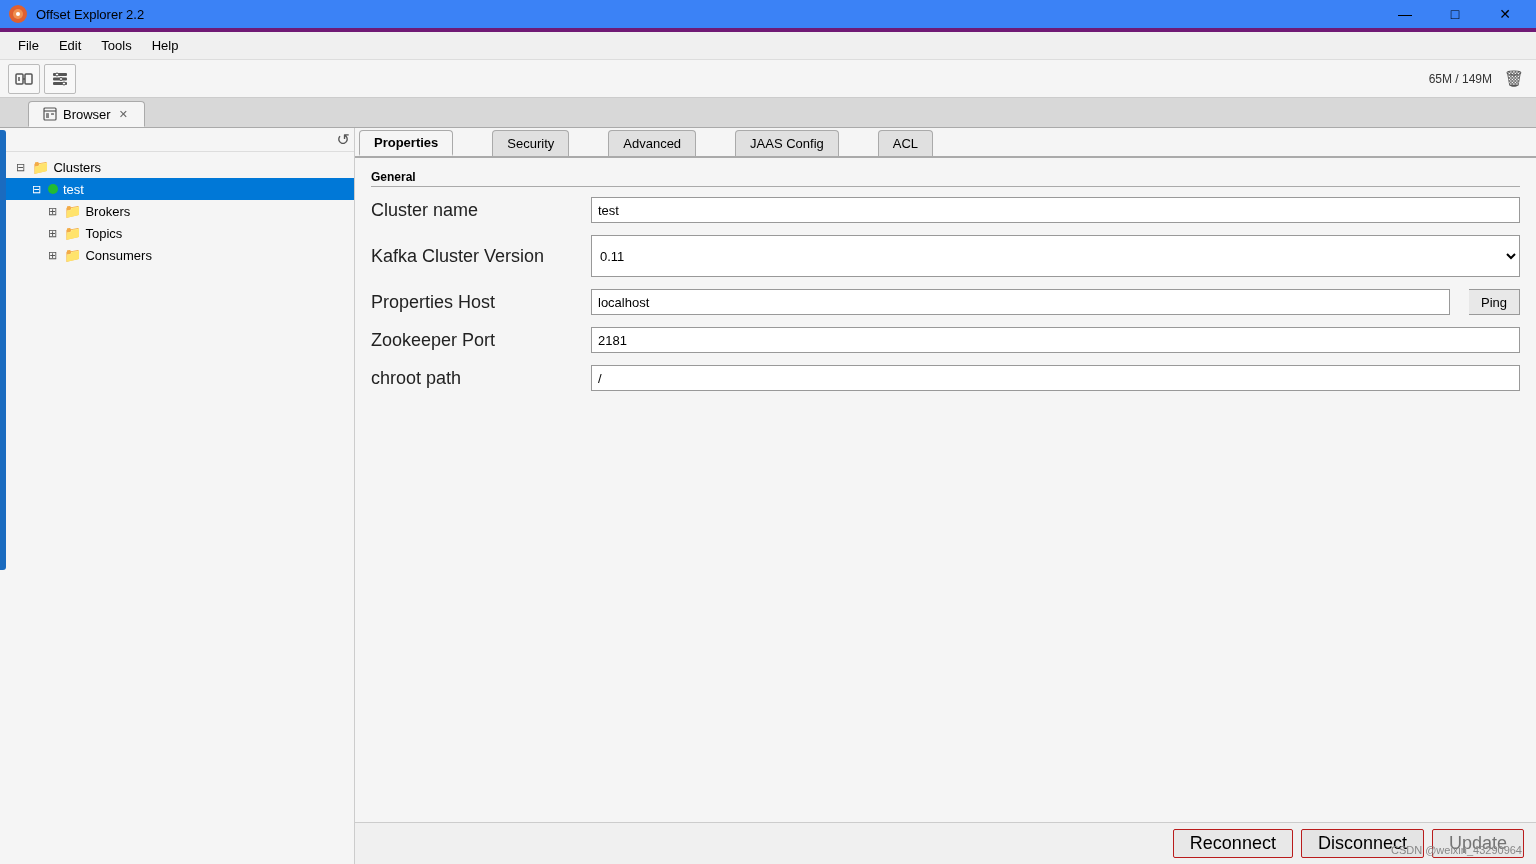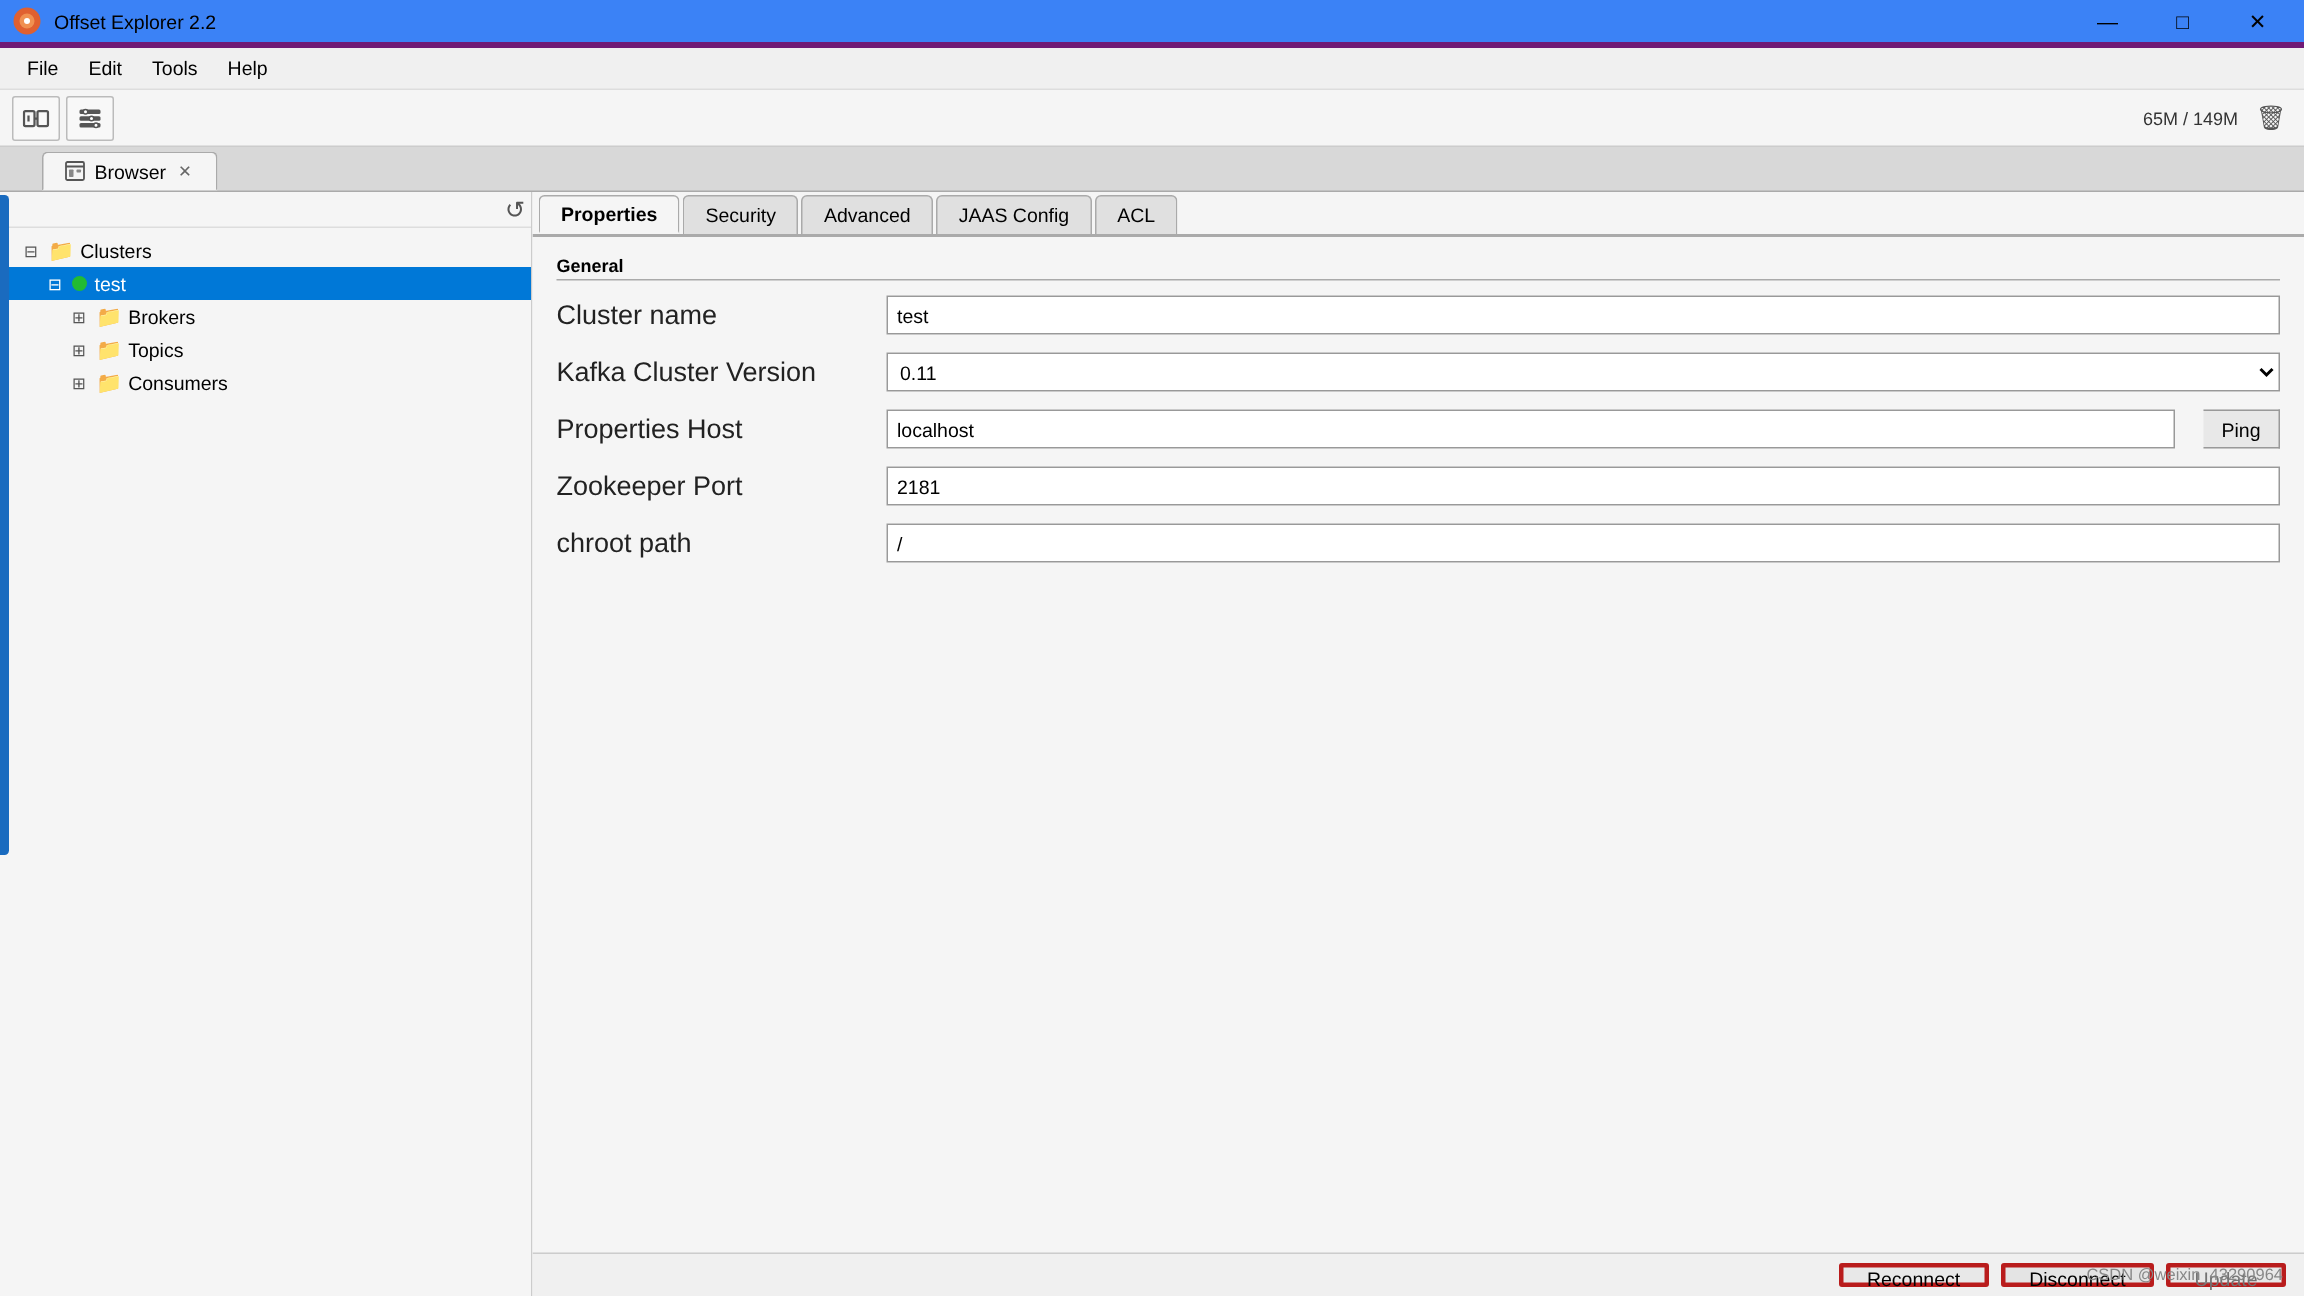--- a/index.html
+++ b/index.html
@@ -224,20 +224,21 @@
 
     
     .prop-tabs {
       display: flex;
       align-items: flex-end;
       height: 30px;
       border-bottom: 2px solid #aaa;
       padding-left: 4px;
       padding-top: 4px;
       background: #f5f5f5;
+      gap: 37px;
     }
     .prop-tab {
       padding: 4px 14px;
       border: 1px solid #aaa;
       border-bottom: none;
       cursor: pointer;
       font-size: 13px;
       background: #e0e0e0;
       margin-right: 2px;
       border-radius: 4px 4px 0 0;
@@ -280,21 +281,21 @@
     .form-input {
       flex: 1;
       height: 26px;
       border: 1px solid #999;
       padding: 2px 6px;
       font-size: 13px;
       background: white;
     }
     .form-select {
       flex: 1;
-      height: 26px;
+      height: 42px;
       border: 1px solid #999;
       padding: 2px 4px;
       font-size: 13px;
       background: white;
       appearance: auto;
     }
     .form-input-with-btn {
       display: flex;
       flex: 1;
       gap: 0;
@@ -317,26 +318,26 @@
     .bottom-bar {
       display: flex;
       align-items: center;
       justify-content: flex-end;
       gap: 8px;
       padding: 6px 12px;
       border-top: 1px solid #ccc;
       background: #f0f0f0;
     }
     .bottom-btn {
-      height: 16px;
+      height: 29px;
       padding: 0 16px;
-      border: 3px solid #b91c1c;
+      border: 1px solid #b91c1c;
       background: #e8e8e8;
       cursor: pointer;
-      font-size: 13px;
+      font-size: 18px;
       border-radius: 2px;
     }
     .bottom-btn:disabled {
       color: #737373;
       cursor: default;
       background: #e8e8e8;
     }
     .bottom-btn.primary {
       background: #e4e4e4;
       font-weight: 500;

